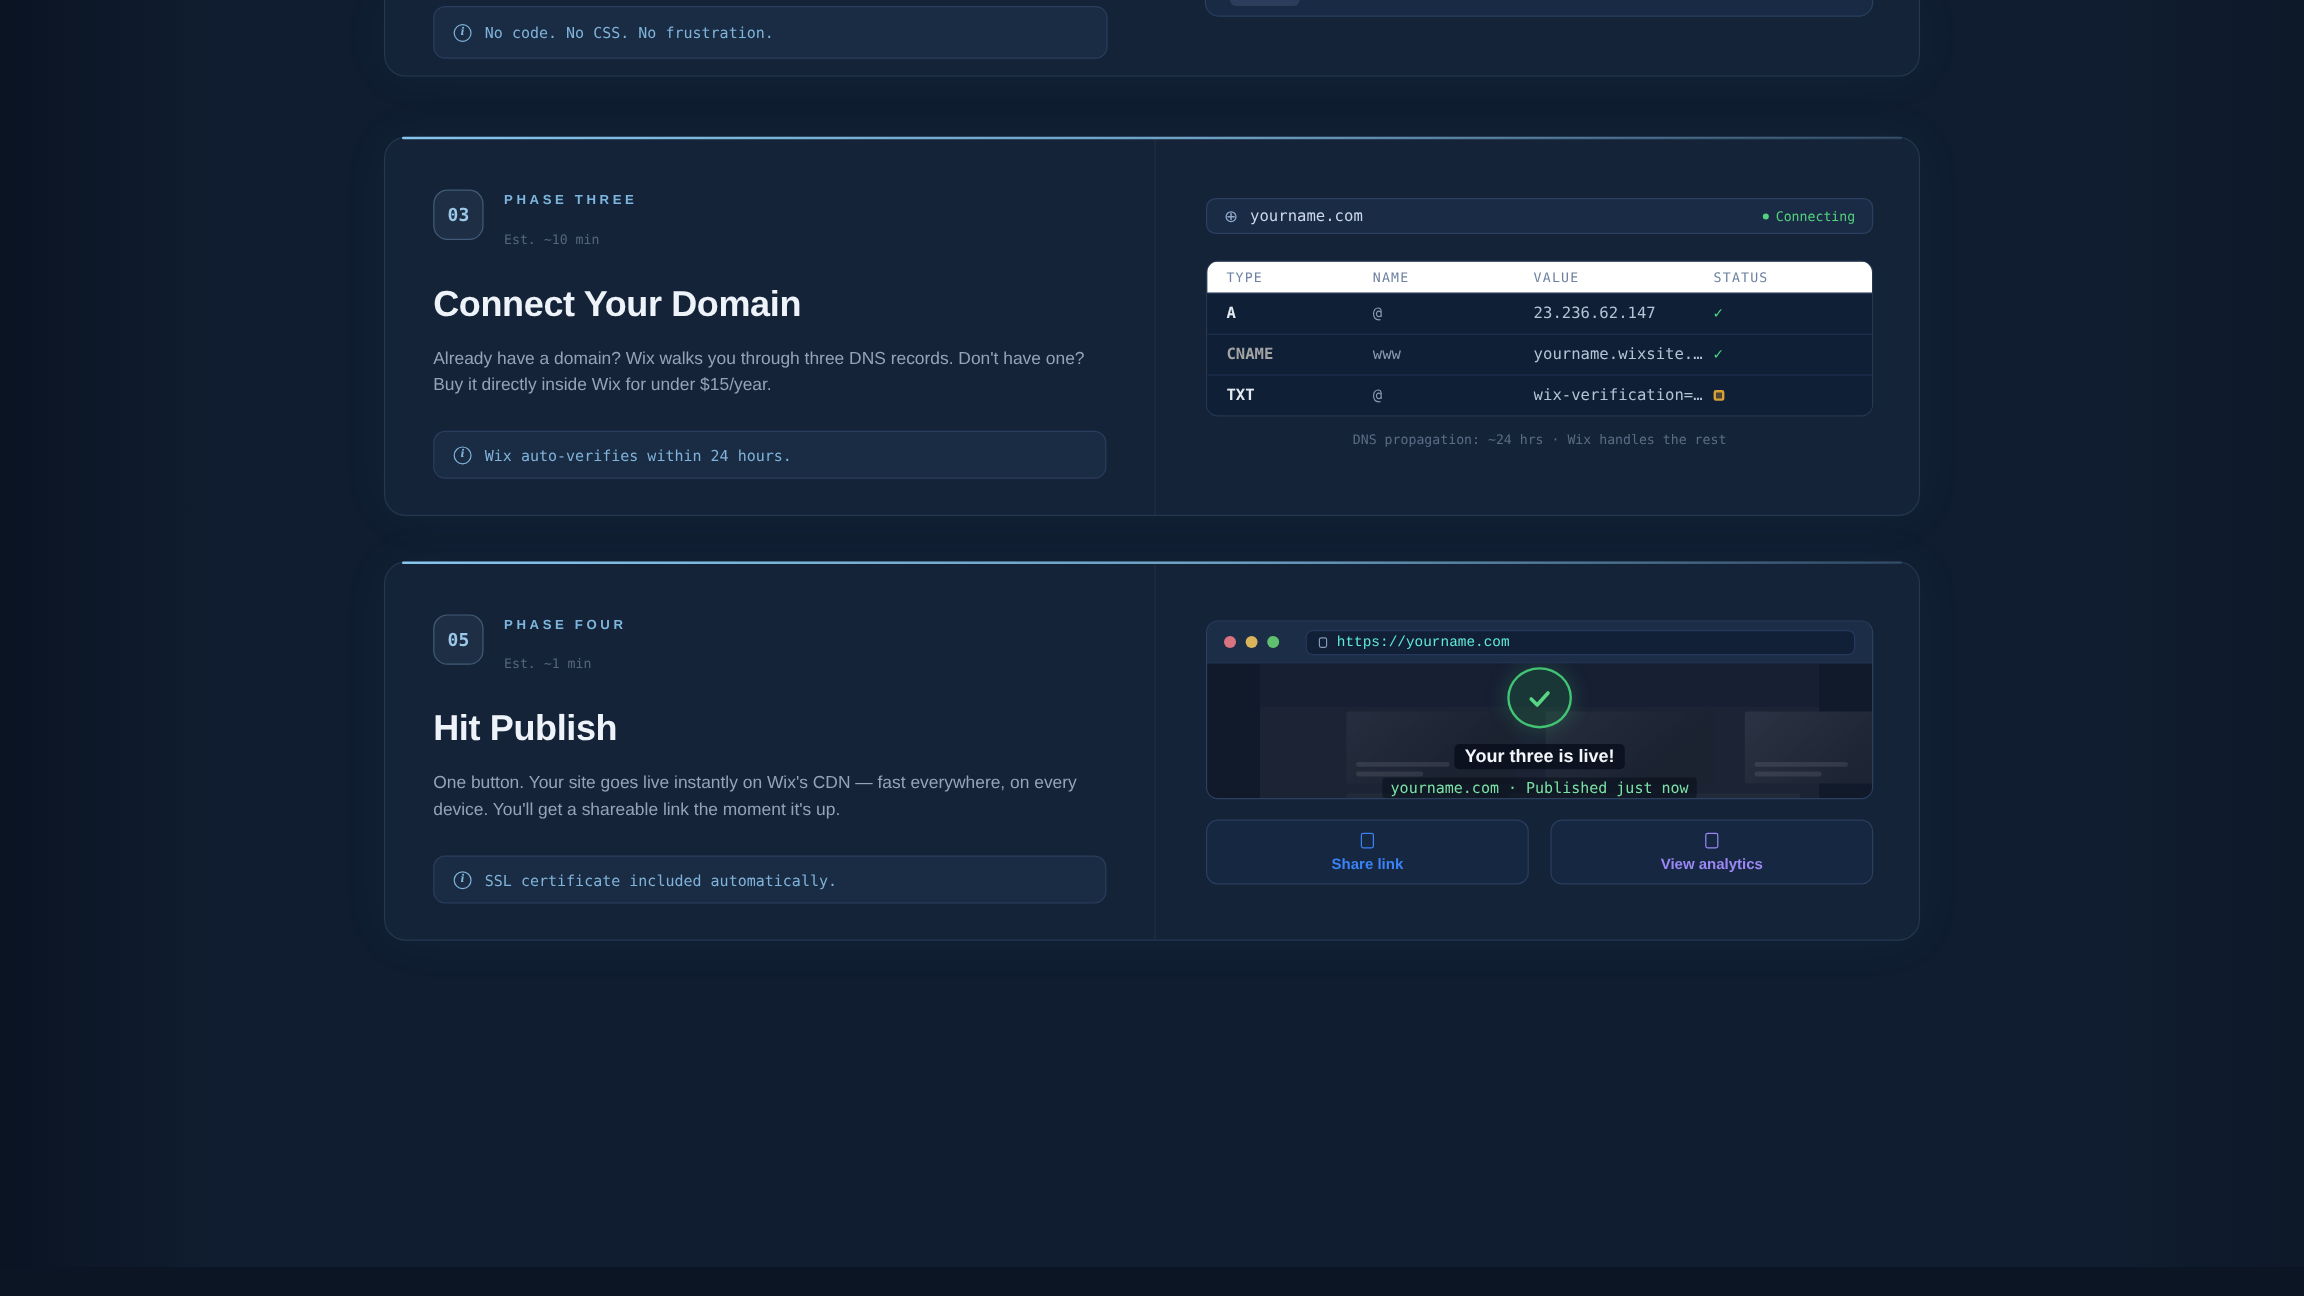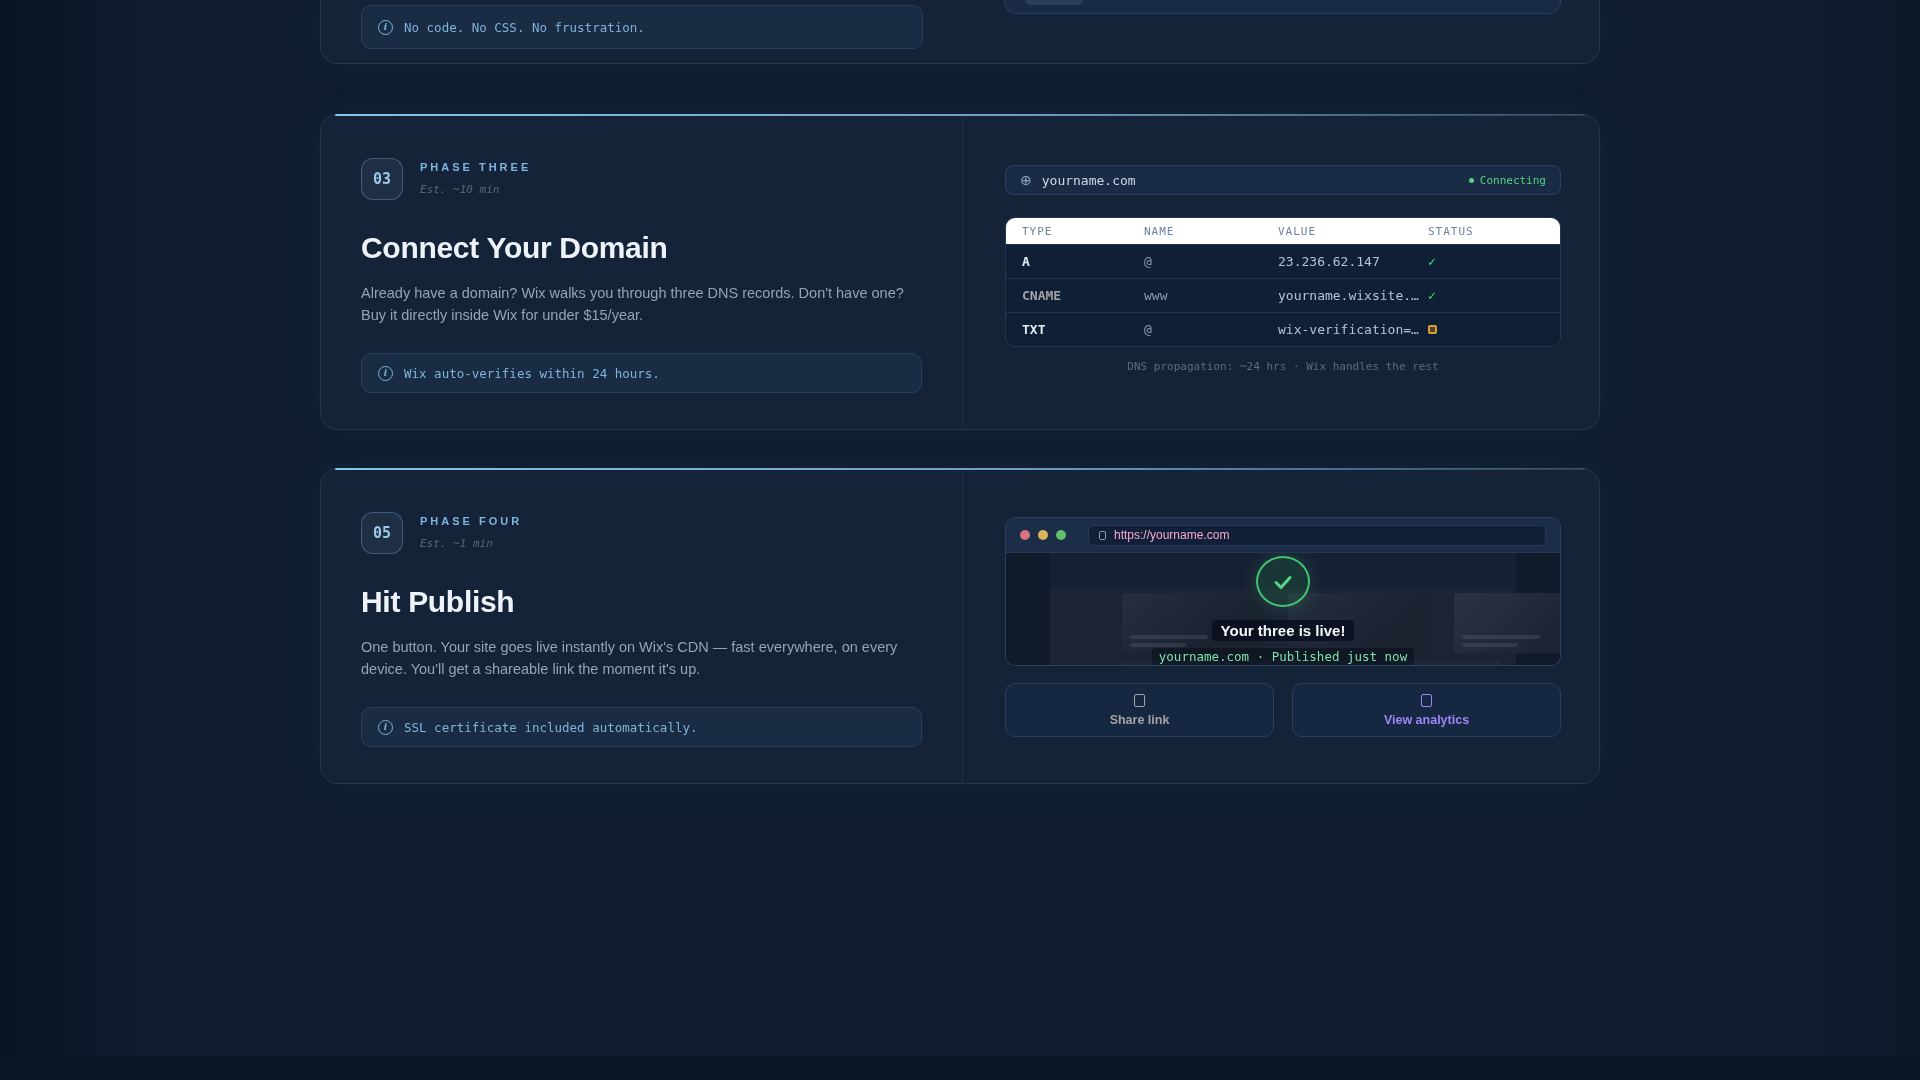--- a/index.html
+++ b/index.html
@@ -43,21 +43,21 @@
 
   
   .phase-head { display:flex; gap:17px; margin-top:15px; }
   .phase-badge {
     width:42px; height:42px; border-radius:12px; flex:none;
     border:1px solid rgba(150,200,240,0.30); background:rgba(140,190,235,0.08);
     display:flex; align-items:center; justify-content:center;
     font-family:"DejaVu Sans Mono", monospace; font-weight:bold; font-size:15px; color:#9cc8ea;
   }
   .kicker { margin-top:3px; font-size:11px; letter-spacing:3px; color:#7cb5dd; font-weight:bold; }
-  .estimate { margin-top:10px; font-family:"DejaVu Sans Mono", monospace; font-size:11px; color:#54667f;font-style:italic; }
+  .estimate { margin-top:20px; font-family:"DejaVu Sans Mono", monospace; font-size:11px; color:#54667f; }
   .phase-title { margin-top:31px; font-size:30px; font-weight:bold; letter-spacing:-0.3px; color:#eef3f9; }
   .phase-body { margin-top:17px; width:566px; font-size:14.5px; line-height:22px; color:#94a3b9; }
 
   
   .note-box {
     display:flex; align-items:center; gap:11px; width:100%;
     border:1px solid #2a3f5e; background:#1a2b44; border-radius:10px;
     padding:0 16px; height:40px; margin-top:27px;
     font-family:"DejaVu Sans Mono", monospace; font-size:12.5px; color:#7fb3d9;
   }
@@ -97,21 +97,21 @@
     font-family:"DejaVu Sans Mono", monospace; font-size:11px; color:#5a6c85; }
 
   
   .browser { border:1px solid #2c405f; border-radius:10px; background:#1a2942; overflow:hidden; margin-top:-2px; }
   .chrome { height:35px; display:flex; align-items:center; padding:0 14px; background:#1c2d48; border-bottom:1px solid #243753; }
   .dot { width:10px; height:10px; border-radius:50%; margin-right:8px; flex:none; }
   .dot-red { background:#d9737f; } .dot-yellow { background:#d9b45a; } .dot-green { background:#5fc16d; }
   .urlbar { flex:1; margin-left:14px; height:21px; border-radius:6px; background:#111f37; border:1px solid #27395a;
     display:flex; align-items:center; padding:0 10px; gap:8px; }
   .lock-icon { width:7px; height:9px; border:1px solid #8498b5; border-radius:2px; flex:none; }
-  .url-text { font-family:Liberation Sans, sans-serif; font-size:12px; color:#f9a8d4; }
+  .url-text { font-family:Liberation Mono, monospace; font-size:12px; color:#5eead4; }
 
   .preview { position:relative; height:112px; background:#151f33; overflow:hidden; }
   .pv-page { position:absolute; top:0; bottom:0; left:44px; right:44px; background:#272f42; }
   .pv-hero { position:absolute; top:0; left:0; right:0; height:36px; background:#202940; }
   .thumb { position:absolute; top:40px; width:140px; height:60px; border-radius:2px;
     background:linear-gradient(140deg,#3a4254 0%, #262d3c 70%); }
   .thumb .cap1, .thumb .cap2 { position:absolute; left:8px; height:4px; background:rgba(255,255,255,0.17); border-radius:2px; }
   .thumb .cap1 { bottom:14px; width:78px; } .thumb .cap2 { bottom:6px; width:56px; }
   .t1 { left:72px; } .t2 { left:238px; } .t3 { left:404px; background:linear-gradient(140deg,#434a5c 0%, #2a3140 70%); }
   .pv-row2 { position:absolute; top:108px; left:72px; right:16px; height:40px; display:flex; gap:26px; }
@@ -262,21 +262,21 @@
               <svg width="24" height="24" viewBox="0 0 24 24" fill="none">
                 <path d="M5 12.5 L10 17.5 L19 7.5" stroke="#58d584" stroke-width="3" stroke-linecap="round" stroke-linejoin="round"></path>
               </svg>
             </div>
             <div class="live-title">Your three is live!</div>
             <div class="live-sub">yourname.com · Published just now</div>
           </div>
         </div>
       </div>
       <div class="actions" id="actions">
-          <button class="action-btn" style="color: #a3a3a3;">
+          <button class="action-btn" style="color: #3b82f6;">
             <span class="icon-box"></span>
             <span class="label">Share link</span>
           </button>
           <button class="action-btn" style="color: rgb(155, 135, 245);">
             <span class="icon-box"></span>
             <span class="label">View analytics</span>
           </button>
         </div>
     </div>
   </section>

